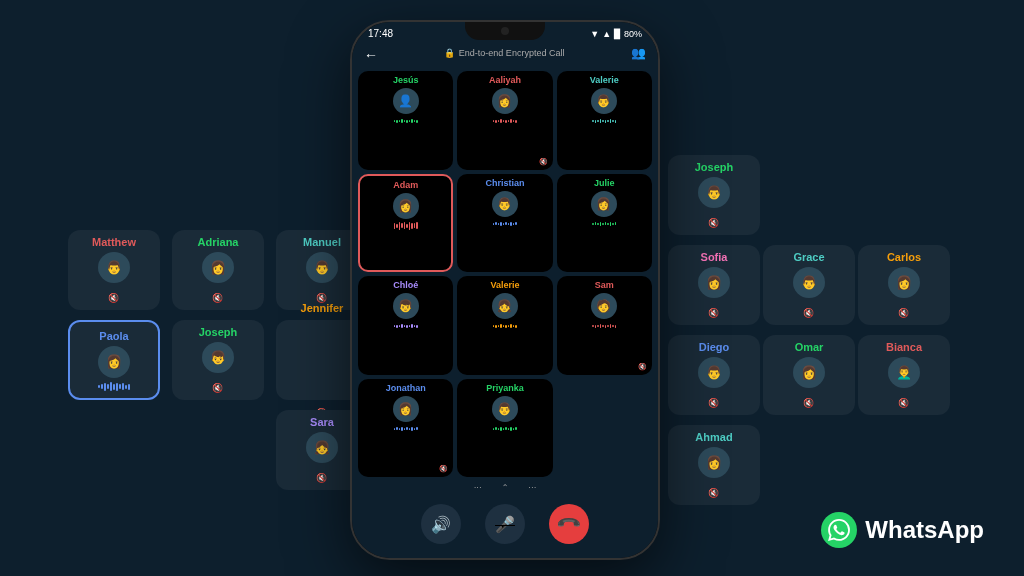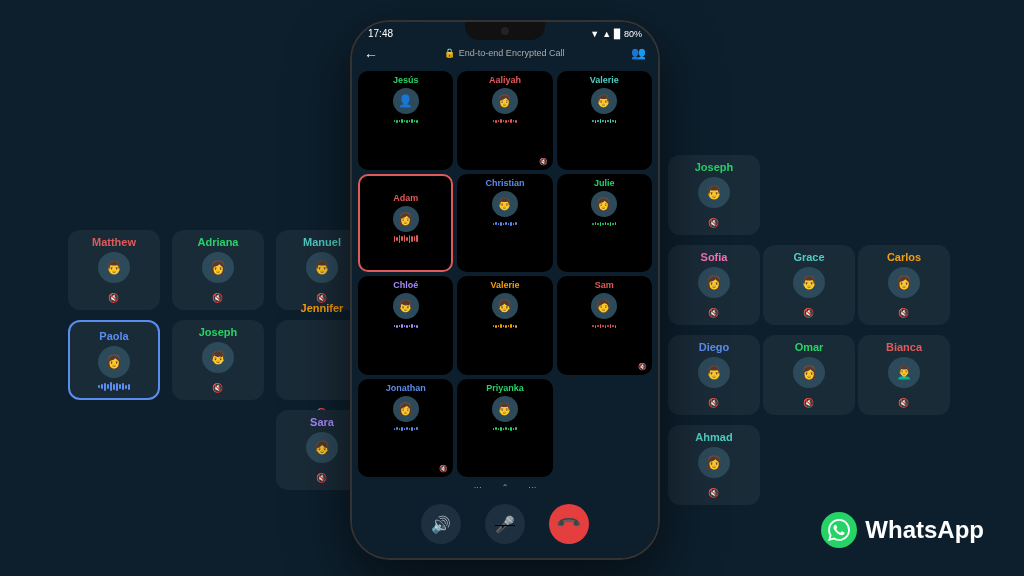--- a/index.html
+++ b/index.html
@@ -469,21 +469,21 @@
             <span style="height: 4px; background: rgb(78, 205, 196);"></span>
             <span style="height: 2px; background: rgb(78, 205, 196);"></span>
             <span style="height: 3px; background: rgb(78, 205, 196);"></span>
             <span style="height: 2px; background: rgb(78, 205, 196);"></span>
             <span style="height: 4px; background: rgb(78, 205, 196);"></span>
             <span style="height: 2px; background: rgb(78, 205, 196);"></span>
             <span style="height: 3px; background: rgb(78, 205, 196);"></span>
           </div>
         </div>
         <div class="p-cell active-border">
-          <div class="p-cell-name" style="color: rgb(224, 90, 90); margin-top: 13px;">Adam</div>
+          <div class="p-cell-name" style="color: rgb(224, 90, 90);">Adam</div>
           <div class="p-cell-avatar">👩</div>
           <div class="mini-wave">
             <span style="height: 6px; background: rgb(224, 90, 90);"></span>
             <span style="height: 4px; background: rgb(224, 90, 90);"></span>
             <span style="height: 8px; background: rgb(224, 90, 90);"></span>
             <span style="height: 5px; background: rgb(224, 90, 90);"></span>
             <span style="height: 7px; background: rgb(224, 90, 90);"></span>
             <span style="height: 4px; background: rgb(224, 90, 90);"></span>
             <span style="height: 8px; background: rgb(224, 90, 90);"></span>
             <span style="height: 6px; background: rgb(224, 90, 90);"></span>

